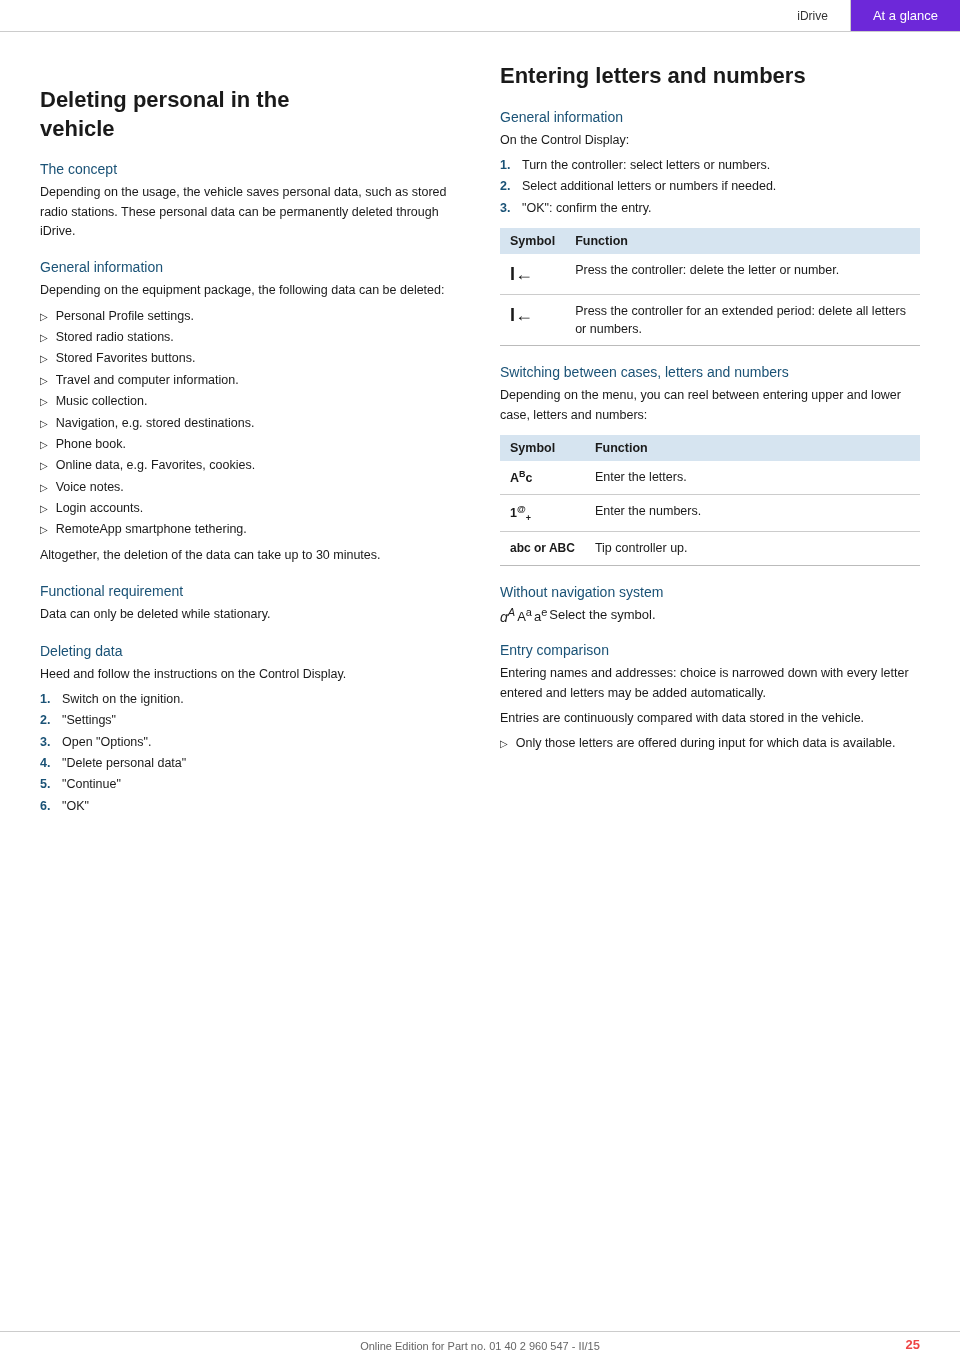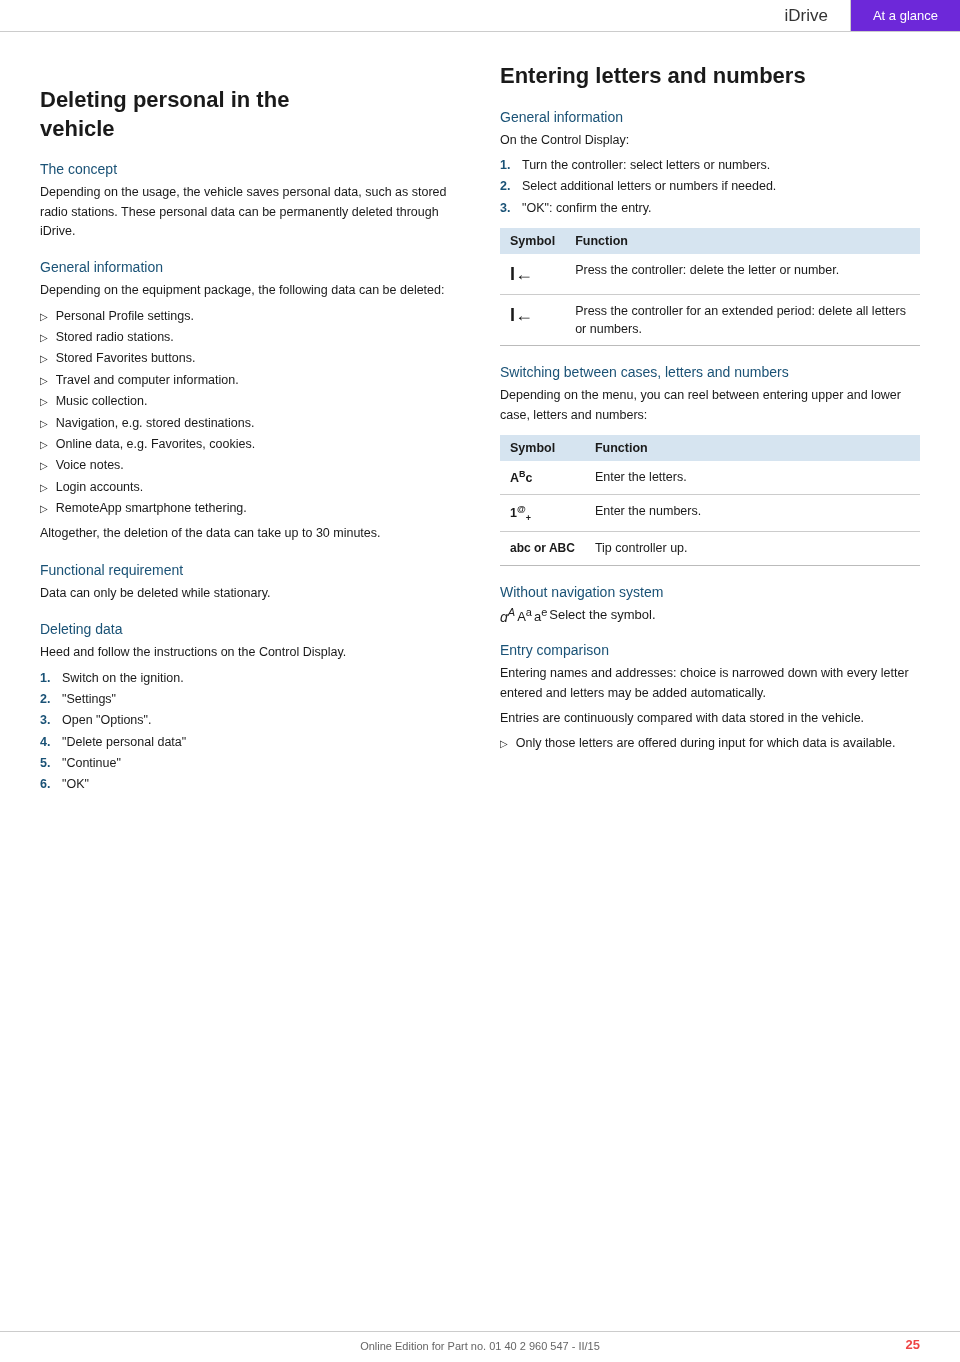--- a/index.html
+++ b/index.html
@@ -27,21 +27,21 @@
       padding: 0 20px;
       font-size: 13px;
       color: #444;
       flex: 1;
       justify-content: flex-end;
     }
     .tab-idrive {
       display: flex;
       align-items: center;
       padding: 0 22px;
-      font-size: 17px;
+      font-size: 12px;
       color: #333;
       border-right: 1px solid #ccc;
       height: 100%;
     }
     .tab-at-glance {
       display: flex;
       align-items: center;
       padding: 0 22px;
       font-size: 13px;
       color: #fff;
@@ -289,20 +289,23 @@
       <li>
           <span>Travel and computer information.</span>
         </li>
       <li>
           <span>Music collection.</span>
         </li>
       <li>
           <span>Navigation, e.g. stored destinations.</span>
         </li>
       <li>
+          <span>Phone book.</span>
+        </li>
+      <li>
           <span>Online data, e.g. Favorites, cookies.</span>
         </li>
       <li>
           <span>Voice notes.</span>
         </li>
       <li>
           <span>Login accounts.</span>
         </li>
       <li>
           <span>RemoteApp smartphone tethering.</span>

